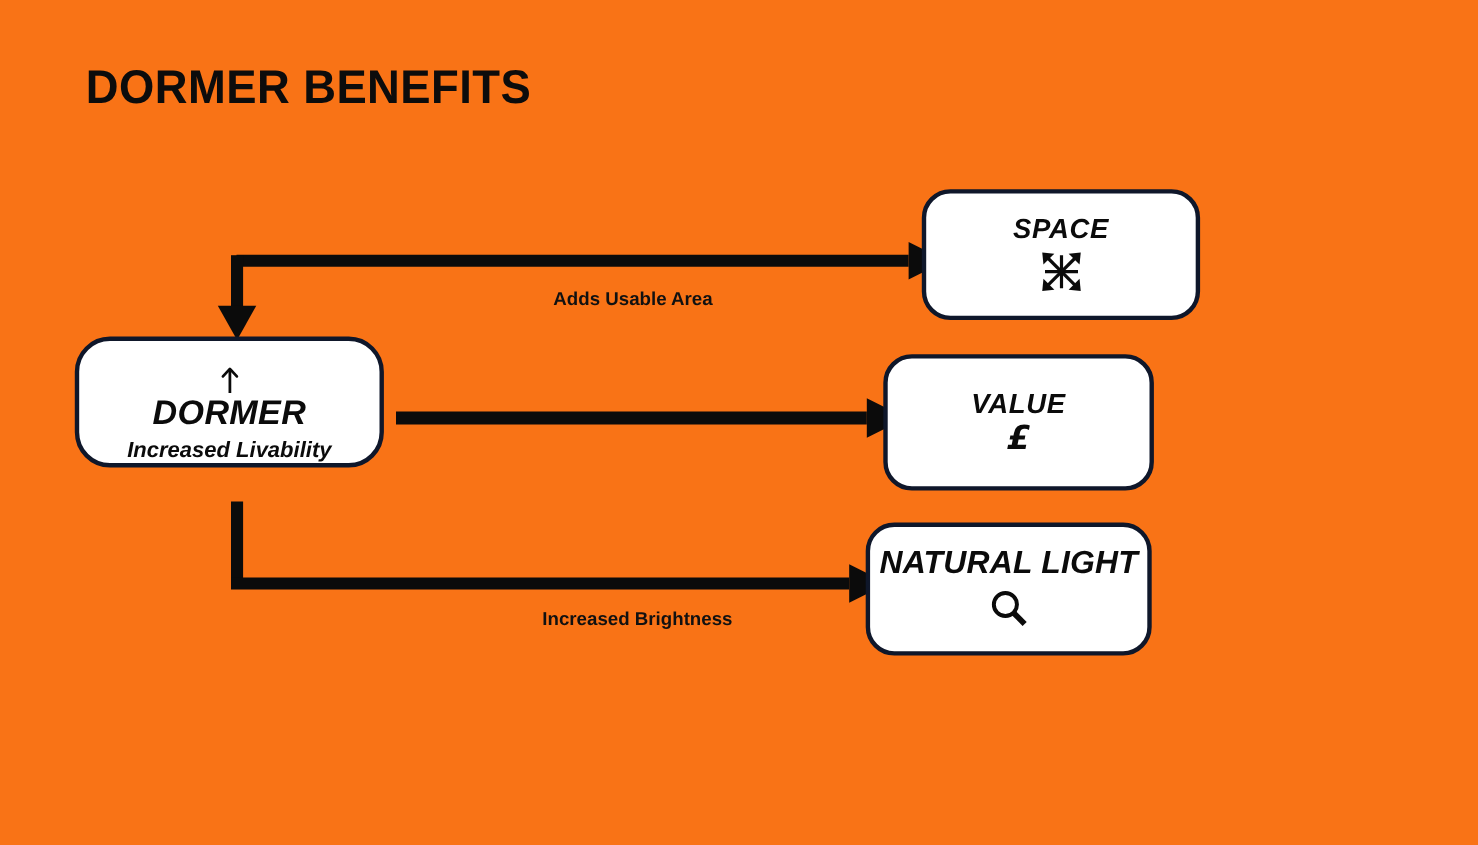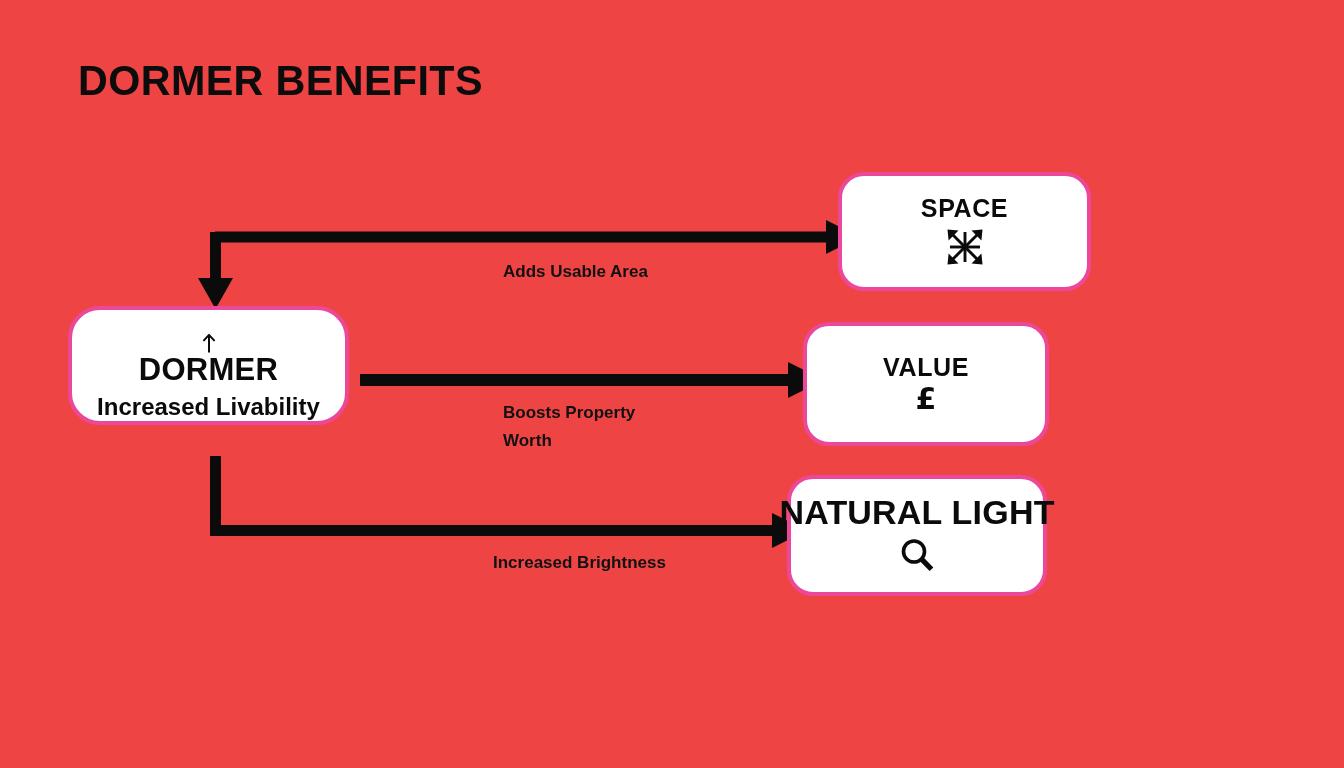--- a/index.html
+++ b/index.html
@@ -14,21 +14,21 @@
   body {
     background: #fdfdfd;
     font-family: "Liberation Sans", sans-serif;
     -webkit-font-smoothing: antialiased;
   }
 
   #canvas {
     position: relative;
     width: 1344px;
     height: 768px;
-    background: #ef4444;
+    background: #f97316;
   }
 
   
   #diagram-title {
     position: absolute;
     left: 78px;
     top: 58px;
     font-size: 43px;
     font-weight: 700;
     letter-spacing: 0.4px;
@@ -45,28 +45,29 @@
     left: 0;
     top: 0;
     width: 1344px;
     height: 768px;
     pointer-events: none;
   }
 
   
   .node {
     position: absolute;
-    border: 4px solid #ec4899;
+    border: 4px solid #0f172a;
     background: #ffffff;
     display: flex;
     flex-direction: column;
     align-items: center;
     justify-content: center;
     text-align: center;
     color: #0b0b0b;
+    font-style: italic;
   }
 
   #node-dormer {
     left: 68px;
     top: 306px;
     width: 281px;
     height: 119px;
     border-radius: 32px;
     padding-top: 23px;
   }
@@ -102,29 +103,29 @@
     line-height: 1.0;
     white-space: nowrap;
   }
 
   #node-dormer .node-title {
     font-size: 31px;
     letter-spacing: 0.3px;
   }
 
   #node-dormer .node-subtitle {
-    font-size: 24px;
+    font-size: 20px;
     font-weight: 700;
     margin-top: 8px;
     white-space: nowrap;
   }
 
   #node-space .node-title { font-size: 25px; letter-spacing: 0.6px; }
   #node-value .node-title { font-size: 25px; letter-spacing: 0.6px; }
-  #node-natural-light .node-title { font-size: 34px; letter-spacing: 0.2px; }
+  #node-natural-light .node-title { font-size: 29px; letter-spacing: 0.2px; }
 
   
   .dormer-uparrow {
     width: 22px;
     height: 34px;
     margin-bottom: 1px;
   }
 
   
   .node-icon {
@@ -230,18 +231,16 @@
     <div class="node-icon">
       <svg width="42" height="42" viewBox="0 0 42 42">
         <circle cx="18" cy="17.5" r="10.5" stroke="#0b0b0b" stroke-width="3.6" fill="none"></circle>
         <path d="M 25.8 25.4 L 35.5 35.3" stroke="#0b0b0b" stroke-width="5.2" fill="none" stroke-linecap="butt"></path>
       </svg>
     </div>
   </div>
 
   <div class="edge-label" id="edge-label-space">Adds Usable Area</div>
 
-  <div class="edge-label" id="edge-label-value">Boosts Property
-Worth</div>
 
   <div class="edge-label" id="edge-label-light">Increased Brightness</div>
 
 </div>
 
 </body></html>

